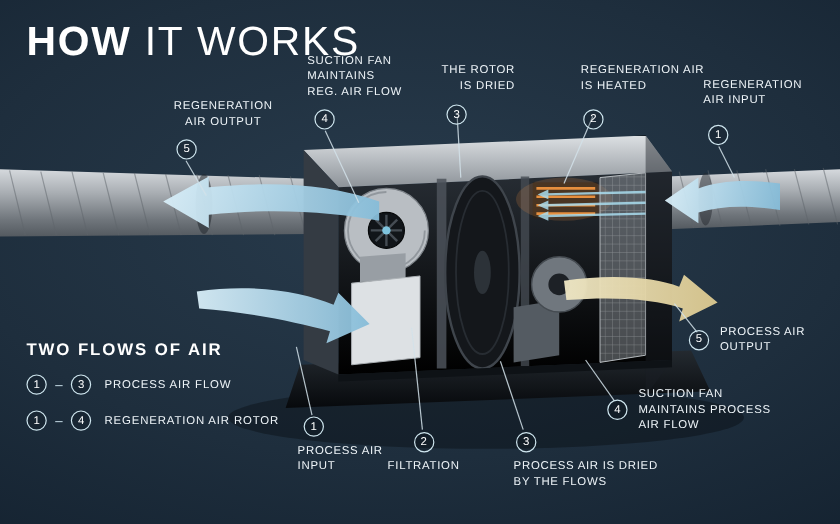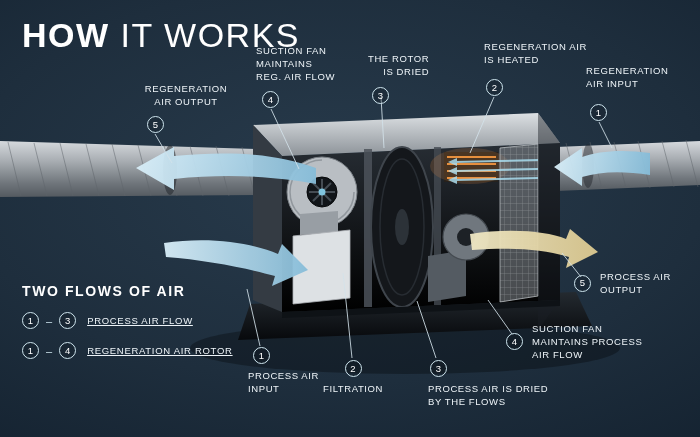--- a/index.html
+++ b/index.html
@@ -23,38 +23,38 @@
     display:inline-flex; align-items:center; justify-content:center;
     width:17px; height:17px; min-width:17px; border-radius:50%;
     border:1.5px solid #cfe6ef; color:#ffffff; font-size:9.5px; line-height:1;
     background:rgba(10,20,28,0.25);
   }
   .num-circle.abs { position:absolute; }
 
   .co-reg-output    { left:128px; top:82px;  width:116px; text-align:center; }
   .co-fan-reg       { left:256px; top:44px; }
   .co-rotor-dried   { left:368px; top:52px;text-align:right; }
-  .co-heated        { left:484px; top:40px; }
+  .co-heated        { left:484px; top:52px; }
   .co-reg-input     { left:586px; top:64px; }
   .co-process-output{ left:574px; top:270px; display:flex; align-items:center; gap:9px; }
   .co-fan-process   { left:506px; top:322px; display:flex; align-items:center; gap:9px; }
   .co-process-dried { left:428px; top:358px; }
   .co-process-dried .num-circle { margin-left:2px; }
   .co-process-dried .label { margin-top:5px; }
   .co-filtration    { left:323px; top:358px; width:60px; text-align:center; }
   .co-filtration .label { margin-top:5px;text-align:center; }
   .co-process-input { left:248px; top:345px; }
   .co-process-input .num-circle { margin-left:5px; }
   .co-process-input .label { margin-top:5px; }
 
   .legend { position:absolute; left:22px; top:283px; }
   .legend-title { font-size:14px; font-weight:bold; letter-spacing:1.6px; color:#ffffff; }
   .legend-row { display:flex; align-items:center; gap:7px; margin-top:13px; }
   .legend-dash { color:#cfe6ef; font-size:11px; }
-  .legend-label { font-size:9.5px; letter-spacing:0.7px; color:#eef4f8; margin-left:4px;text-decoration:underline; }
+  .legend-label { font-size:9.5px; letter-spacing:0.7px; color:#eef4f8; margin-left:4px; }
 </style>
 </head>
 <body>
 
 <div class="stage">
 
   <svg class="illustration" viewBox="0 0 700 437" aria-hidden="true">
     <defs>
       <linearGradient id="ductG" x1="0" y1="0" x2="0" y2="1">
         <stop offset="0" stop-color="#d5d9dd"></stop>

